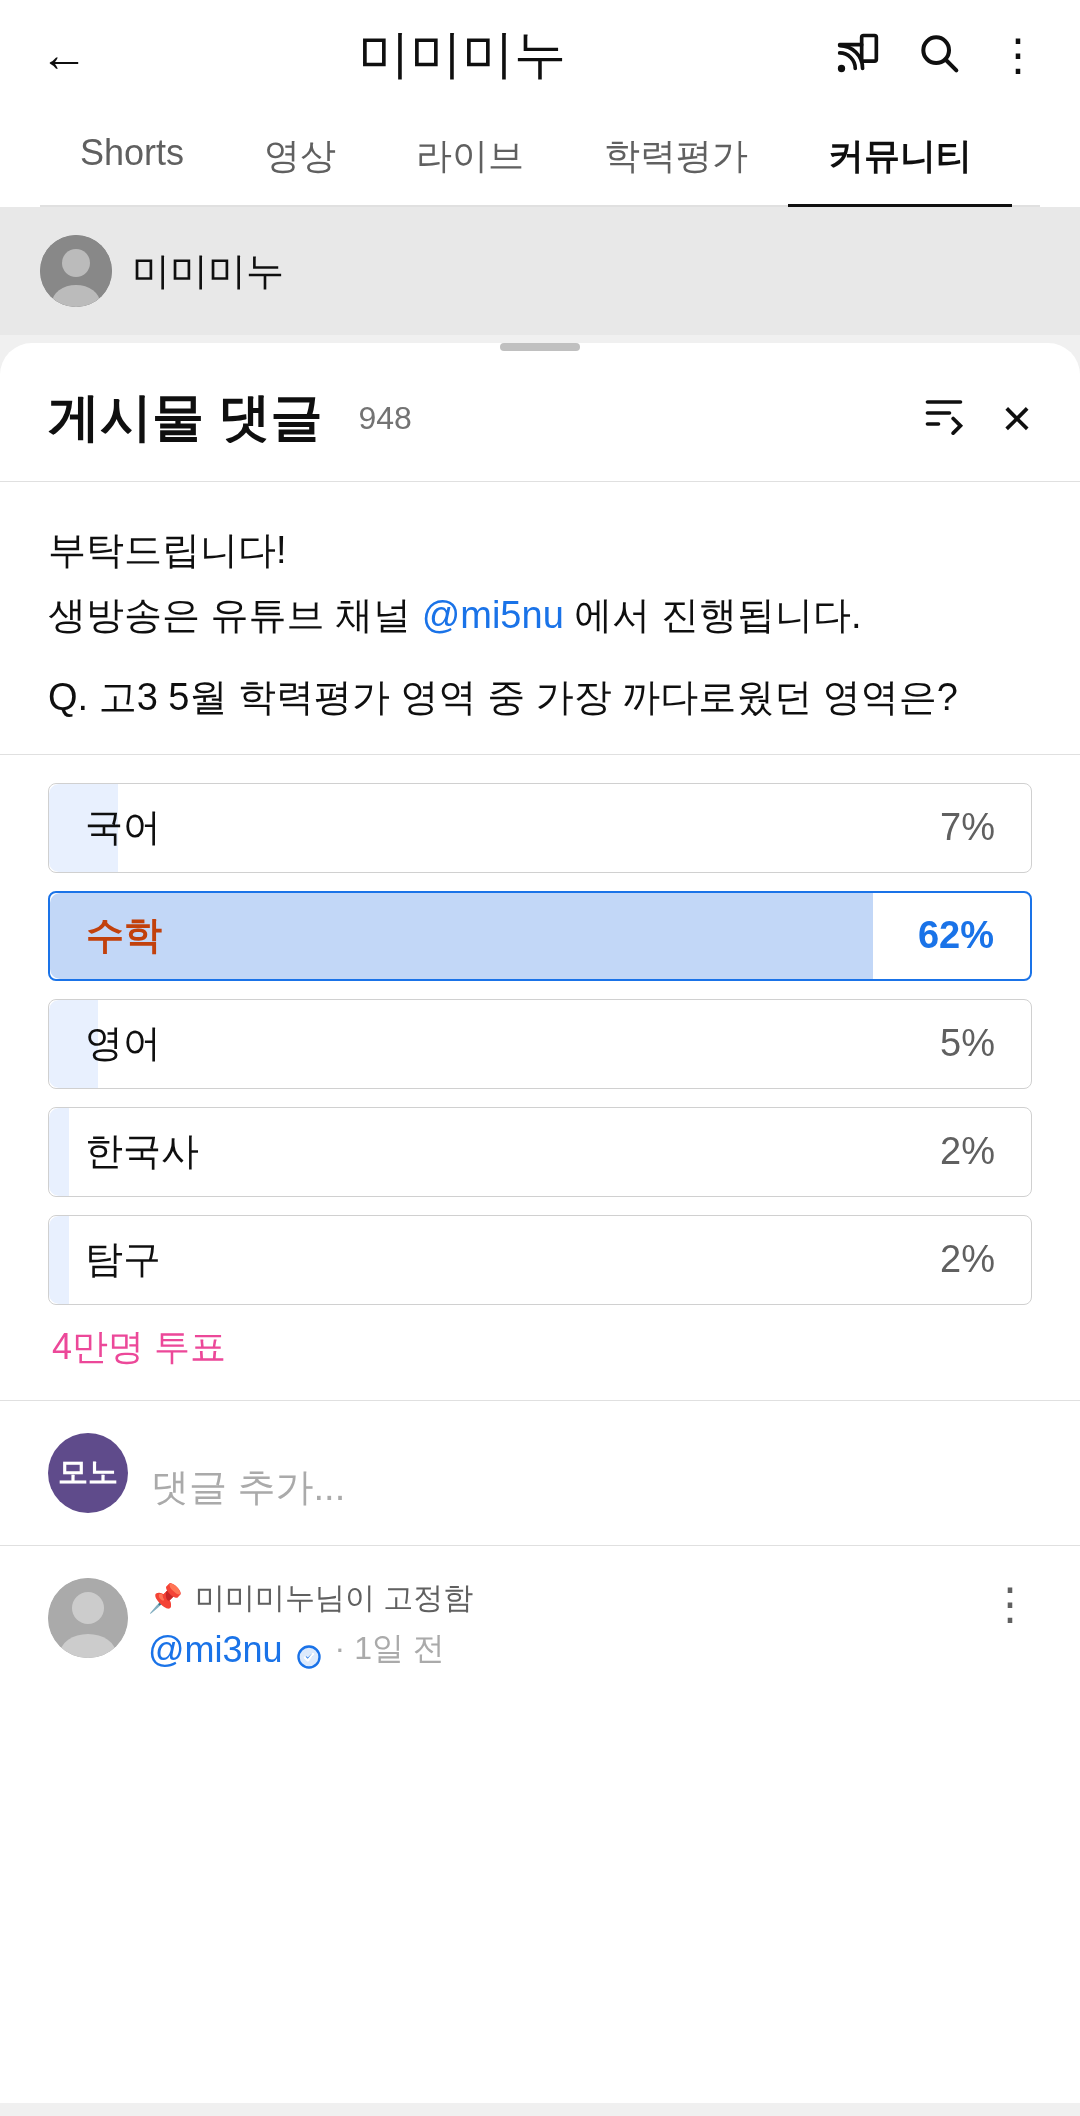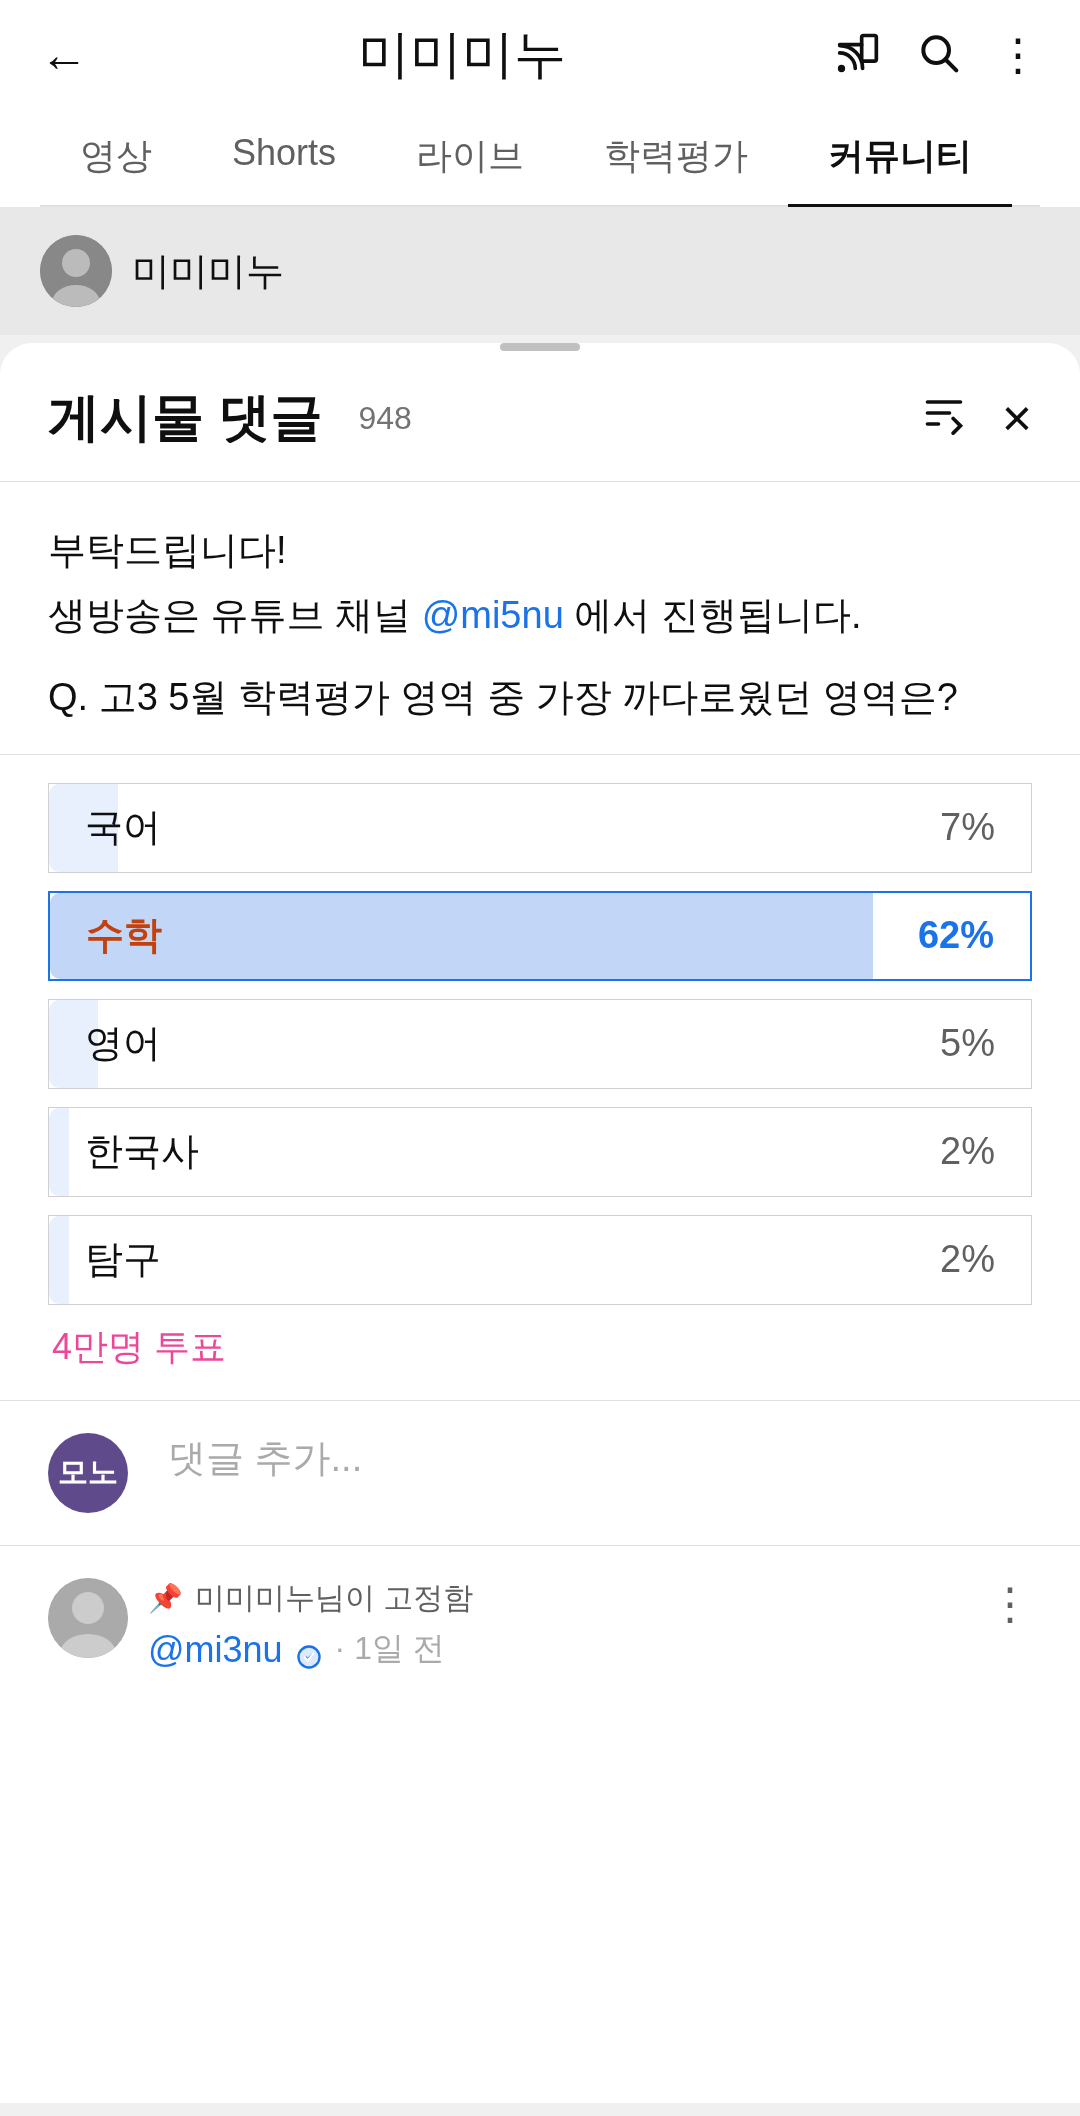--- a/index.html
+++ b/index.html
@@ -165,21 +165,21 @@
       color: #1a73e8;
     }
 
     
     .poll-container {
       padding: 28px 48px;
       border-bottom: 1px solid #e0e0e0;
     }
     .poll-option {
       border: 1.5px solid #d0d0d0;
-      border-radius: 0;
+      border-radius: 8px;
       margin-bottom: 18px;
       overflow: hidden;
       position: relative;
       height: 90px;
       display: flex;
       align-items: center;
     }
     .poll-option.selected {
       border: 2.5px solid #1a73e8;
     }
@@ -221,23 +221,23 @@
     .poll-votes {
       font-size: 36px;
       color: #ec4899;
       margin-top: 18px;
       padding-left: 4px;
     }
 
     
     .comment-input-row {
       display: flex;
-      align-items: flex-start;
+      align-items: flex-end;
       padding: 32px 48px;
-      gap: 40px;
+      gap: 23px;
       border-bottom: 1px solid #e0e0e0;
     }
     .user-avatar-small {
       width: 80px;
       height: 80px;
       border-radius: 50%;
       background: #5f4b8b;
       display: flex;
       align-items: center;
       justify-content: center;
@@ -322,22 +322,22 @@
         <svg width="44" height="44" viewBox="0 0 24 24" fill="none" stroke="#0f0f0f" stroke-width="2.2" stroke-linecap="round">
           <circle cx="11" cy="11" r="7"></circle>
           <line x1="16.5" y1="16.5" x2="22" y2="22"></line>
         </svg>
       </button>
       <button class="icon-btn">⋮</button>
     </div>
   </div>
 
   <div class="nav-tabs">
+    <div class="nav-tab">Shorts</div>
     <div class="nav-tab">영상</div>
-    <div class="nav-tab">Shorts</div>
     <div class="nav-tab">라이브</div>
     <div class="nav-tab">학력평가</div>
     <div class="nav-tab active">커뮤니티</div>
   </div>
 </div>
 
 <div class="channel-row">
   <div class="channel-avatar">
     <svg width="72" height="72" viewBox="0 0 72 72">
       <circle cx="36" cy="36" r="36" fill="#888"></circle>

